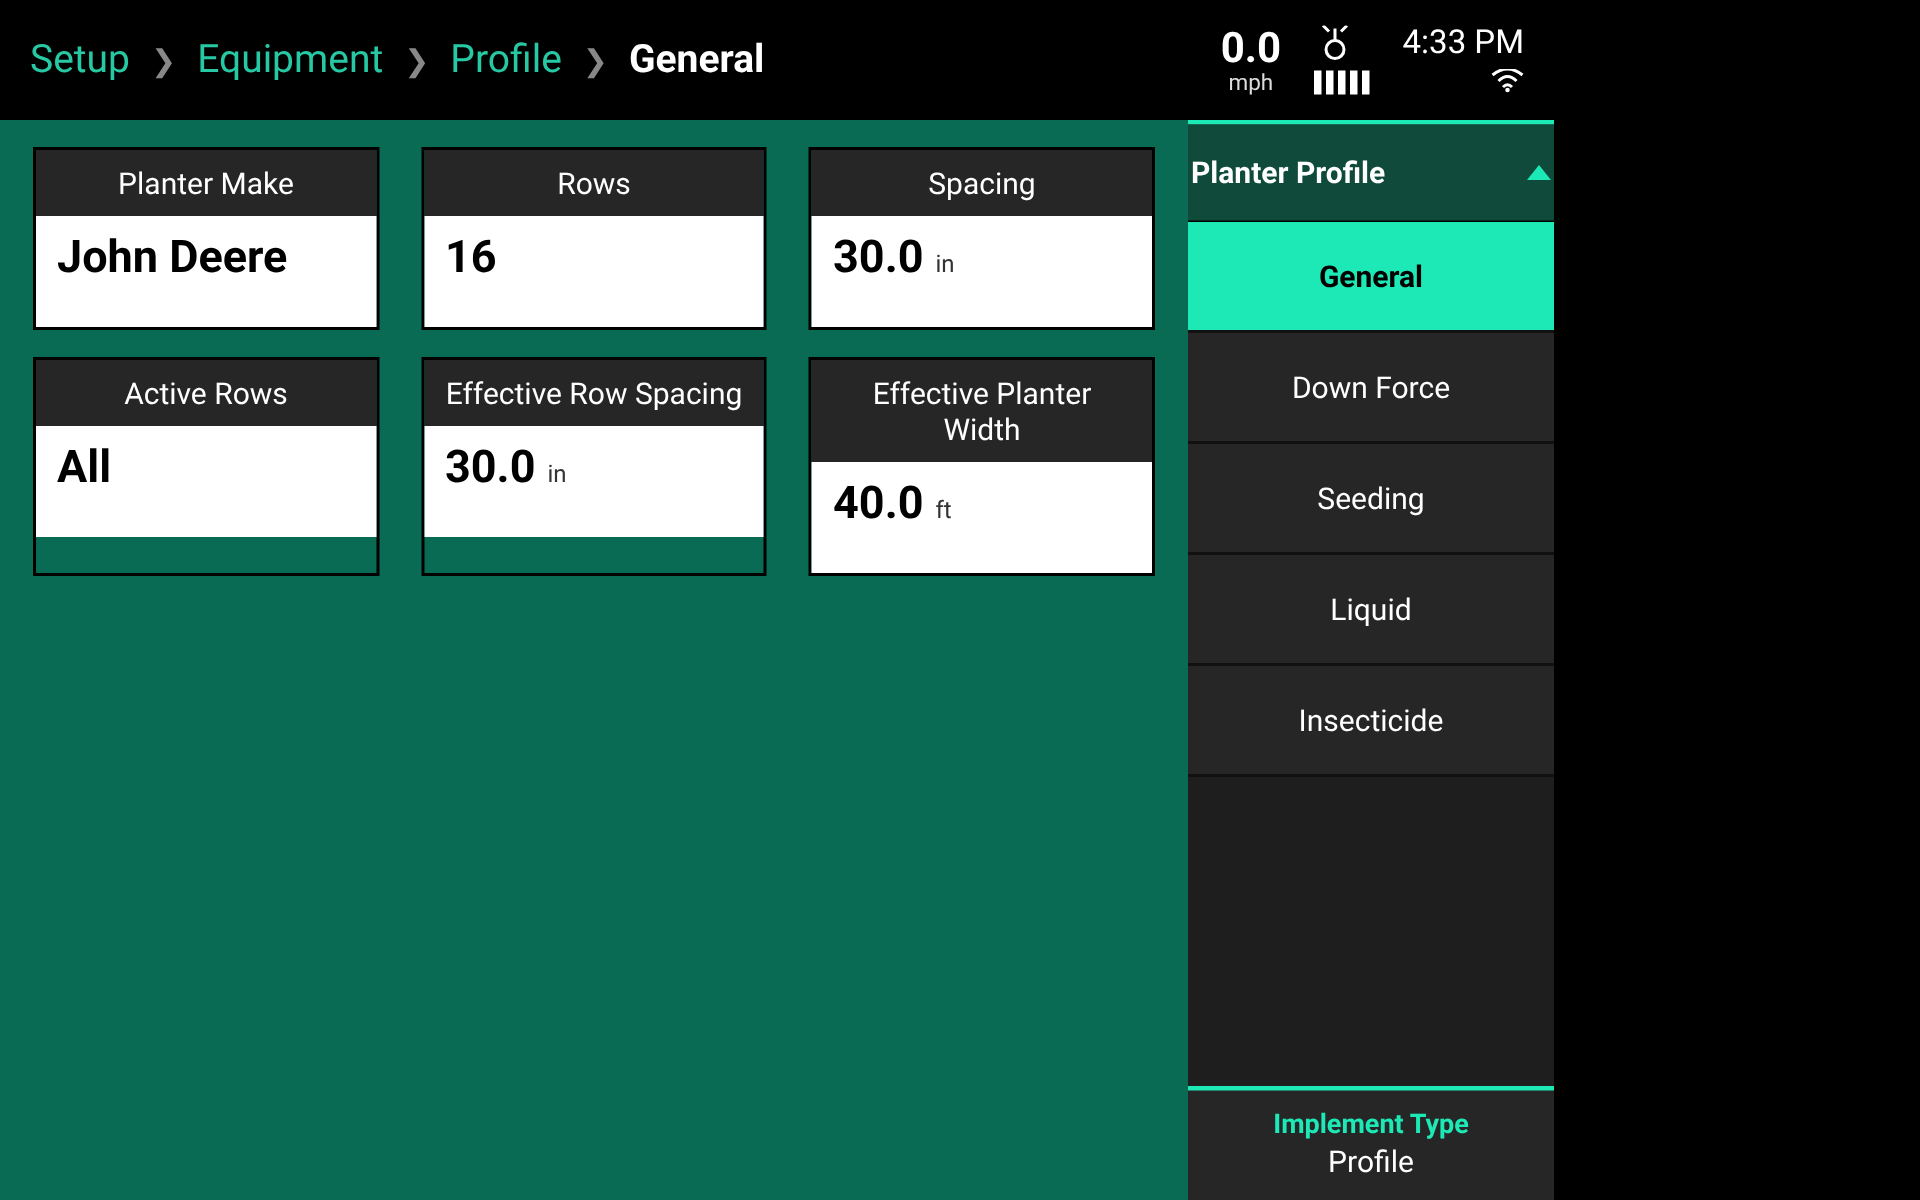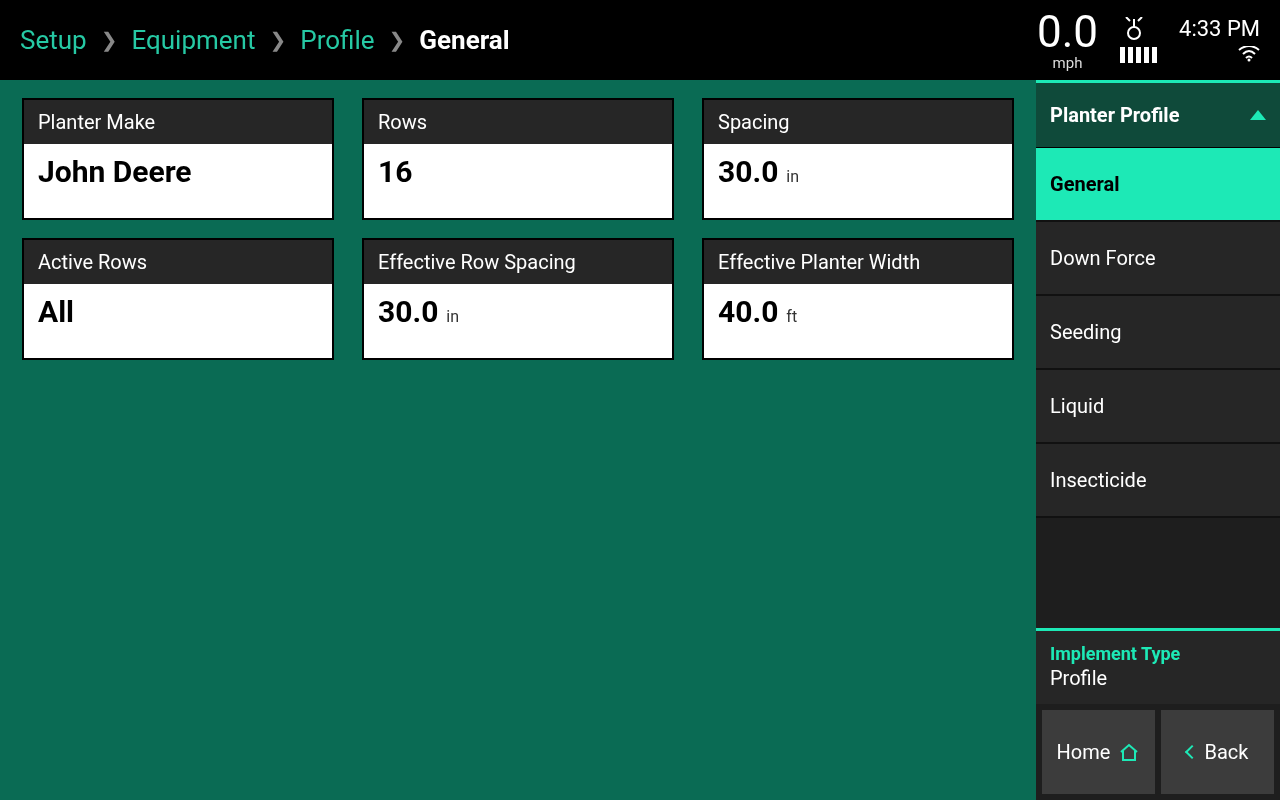--- a/index.html
+++ b/index.html
@@ -7,54 +7,54 @@
   :root {
     --teal-bg: #0a6b54;
     --teal-bright: #1de9b6;
     --teal-text: #26c9a4;
     --dark-panel: #262626;
     --dark-panel-2: #2e2e2e;
     --side-bg: #1e1e1e;
     --side-item: #262626;
     --side-header: #0f4a3a;
   }
-  .app { display: flex; flex-direction: column; width: 1280px; height: 800px; }
+  .app { display: flex; flex-direction: column; width: 1036px; height: 800px; }
 
   
   .topbar {
     height: 80px;
     background: #000;
     display: flex;
     align-items: center;
     padding: 0 20px;
     color: #fff;
   }
   .breadcrumb { display: flex; align-items: center; gap: 14px; font-size: 26px; font-weight: 400; }
   .breadcrumb .crumb { color: var(--teal-text); cursor: pointer; }
   .breadcrumb .sep { color: #888; font-size: 20px; }
   .breadcrumb .current { color: #fff; font-weight: 700; }
   .topbar-spacer { flex: 1; }
   .status { display: flex; align-items: center; gap: 22px; }
   .speed-box { text-align: center; line-height: 1; }
-  .speed-val { font-size: 44px; font-weight: 400; }
+  .speed-val { font-size: 28px; font-weight: 700; }
   .speed-unit { font-size: 15px; color: #ddd; margin-top: 2px; }
   .gps-box { text-align: center; }
   .gps-bars { display: flex; gap: 3px; align-items: flex-end; height: 16px; margin-top: 4px; justify-content: center; }
   .gps-bars span { width: 5px; background: #fff; display: inline-block; }
   .gps-bars span:nth-child(1){height:16px}
   .gps-bars span:nth-child(2){height:16px}
   .gps-bars span:nth-child(3){height:16px}
   .gps-bars span:nth-child(4){height:16px}
   .gps-bars span:nth-child(5){height:16px}
   .time-box { text-align: right; line-height: 1; }
   .time-val { font-size: 22px; font-weight: 400; }
   .wifi { margin-top: 6px; display:flex; justify-content:flex-end; }
 
   
-  .body { flex: 1; display: flex; min-height: 0; }
+  .body { flex: 1; display: flex; min-height: 0; text-align: center; }
 
   
   .main {
     flex: 1;
     background: var(--teal-bg);
     padding: 18px 22px;
     display: grid;
     grid-template-columns: repeat(3, 1fr);
     grid-auto-rows: min-content;
     gap: 18px 28px;
@@ -91,21 +91,21 @@
     background: var(--side-bg);
     display: flex;
     flex-direction: column;
     border-top: 3px solid var(--teal-bright);
   }
   .side-header {
     background: var(--side-header);
     color: #fff;
     font-size: 20px;
     font-weight: 700;
-    padding: 20px 14px;
+    padding: 20px 2px;
     display: flex;
     align-items: center;
     justify-content: space-between;
     border-bottom: 1px solid #000;
   }
   .side-header .chev-up {
     width: 0; height: 0;
     border-left: 8px solid transparent;
     border-right: 8px solid transparent;
     border-bottom: 10px solid var(--teal-bright);
@@ -264,28 +264,16 @@
           <div class="side-item"><span>Down Force</span></div>
           <div class="side-item"><span>Seeding</span></div>
           <div class="side-item"><span>Liquid</span></div>
           <div class="side-item"><span>Insecticide</span></div>
         </div>
       <div class="side-spacer"></div>
       <div class="implement-box">
         <div class="implement-label">Implement Type</div>
         <div class="implement-value">Profile</div>
       </div>
-      <div class="bottom-buttons">
-        <div class="bottom-btn">
-          <span>Home</span>
-          <svg width="22" height="20" viewBox="0 0 22 20">
-            <path d="M3 10 L11 3 L19 10 M5 9 V18 H17 V9" fill="none" stroke="#1de9b6" stroke-width="2"></path>
-          </svg>
-        </div>
-        <div class="bottom-btn">
-          <span class="chev-left"></span>
-          <span>Back</span>
-        </div>
-      </div>
     </div>
 
   </div>
 </div>
 
 </body></html>

